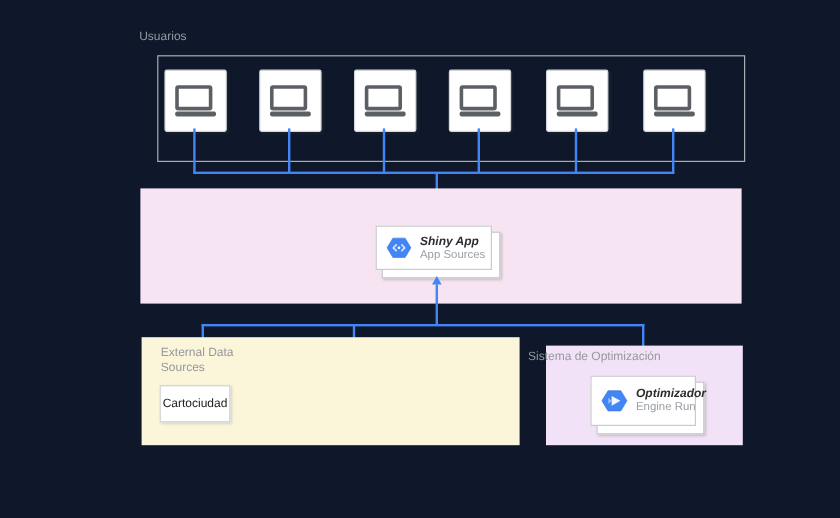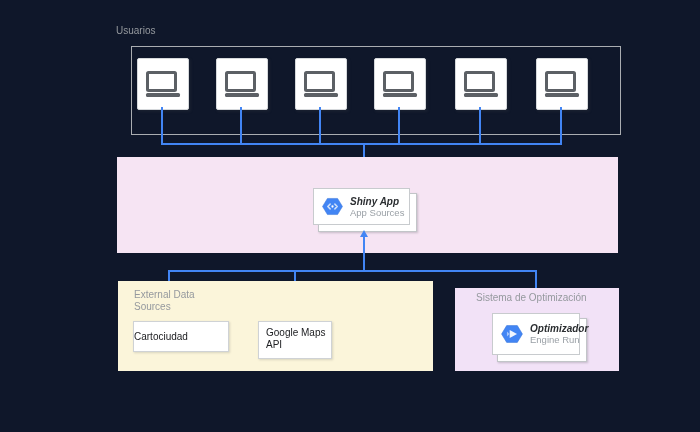--- a/index.html
+++ b/index.html
@@ -11,21 +11,21 @@
   
   .zone{position:absolute;}
   .zone-usuarios{left:131px;top:46px;width:488px;height:87px;border:1px solid #aaadb1;background:transparent;}
   .zone-infra{left:117px;top:157px;width:501px;height:96px;background:var(--zone-infrastructure-bg,#f6e4f3);}
   .zone-ext{left:118px;top:281px;width:315px;height:90px;background:var(--zone-external-bg,#fbf5da);}
   .zone-opt{left:455px;top:288px;width:164px;height:83px;background:var(--zone-optimizacion-bg,#f2e2f7);}
   .zone-label{position:absolute;font-size:10px;line-height:12px;color:var(--zone-label-gray,#95999e);white-space:pre-line;}
   .lbl-usuarios{left:116px;top:25px;}
   .lbl-infra{left:123px;top:163px;}
   .lbl-ext{left:120px;top:289px;margin-left:14px;}
-  .lbl-opt{left:476px;top:292px;}
+  .lbl-opt{left:440px;top:292px;}
   
   .laptop-card{
     position:absolute;top:58px;width:50px;height:50px;background:#fff;
     border:1px solid #d5d8db;border-radius:2px;
     box-shadow:1.5px 1.5px 2.5px rgba(60,64,67,.22);
     display:flex;align-items:center;justify-content:center;flex-direction:column;
   }
   .lap-screen{width:25px;height:15px;border:3px solid #5c6065;border-radius:2.5px;background:#fff;}
   .lap-base{width:34px;height:4px;background:#5c6065;border-radius:1.5px;margin-top:1px;}
   
@@ -48,21 +48,21 @@
   .node-texts{display:flex;flex-direction:column;justify-content:center;}
   .node-title{font-size:10px;font-weight:700;color:#2b2e31;line-height:11px;white-space:nowrap;font-style:italic;}
   .node-sub{font-size:9.5px;color:#9aa0a6;line-height:11px;white-space:nowrap;}
   .hex-icon{flex:0 0 auto;display:block;}
   
   .plain-card{
     position:absolute;background:#fff;border:1px solid #cfd2d5;
     box-shadow:1px 1px 2px rgba(60,64,67,.18);
     font-size:10px;color:#202124;box-sizing:border-box;
   }
-  .card-carto{left:133px;top:321px;width:96px;height:31px;display:flex;align-items:center;justify-content:flex-start;}
+  .card-carto{left:133px;top:321px;width:59px;height:31px;display:flex;align-items:center;justify-content:center;}
   .card-gmaps{left:258px;top:321px;width:74px;height:38px;padding:5px 0 0 7px;line-height:12px;white-space:pre-line;}
 </style>
 </head>
 <body>
 
 <div class="canvas">
 
   <div class="zone-label lbl-usuarios">Usuarios</div>
   <div class="zone zone-usuarios"></div>
 
@@ -145,22 +145,20 @@
   <div class="a-down" style="left:532px;top:305px"></div>
 
   <div class="zone zone-ext"></div>
   <div class="zone-label lbl-ext">External Data
 Sources</div>
 
   <div class="plain-card card-carto">
     <span>Cartociudad</span>
   </div>
 
-  <div class="plain-card card-gmaps"><span>Google Maps
-API</span></div>
 
   <div class="zone zone-opt"></div>
   <div class="zone-label lbl-opt">Sistema de Optimización</div>
 
   <div class="node-back back-opt"></div>
   <div class="node-card card-opt">
     <svg class="hex-icon" width="22" height="22" viewBox="0 0 24 24">
       <polygon points="6.2,2.8 17.8,2.8 23.4,12 17.8,21.2 6.2,21.2 0.6,12" fill="var(--icon-blue,#4285f4)" stroke="#3b77db" stroke-width="0.6"></polygon>
       <path d="M6.5 9.2 L9.3 12 L6.5 14.8 Z" fill="#a8c7fa"></path>
       <path d="M9.5 7.6 L17.5 12 L9.5 16.4 Z" fill="#ffffff" opacity="0.93"></path>

